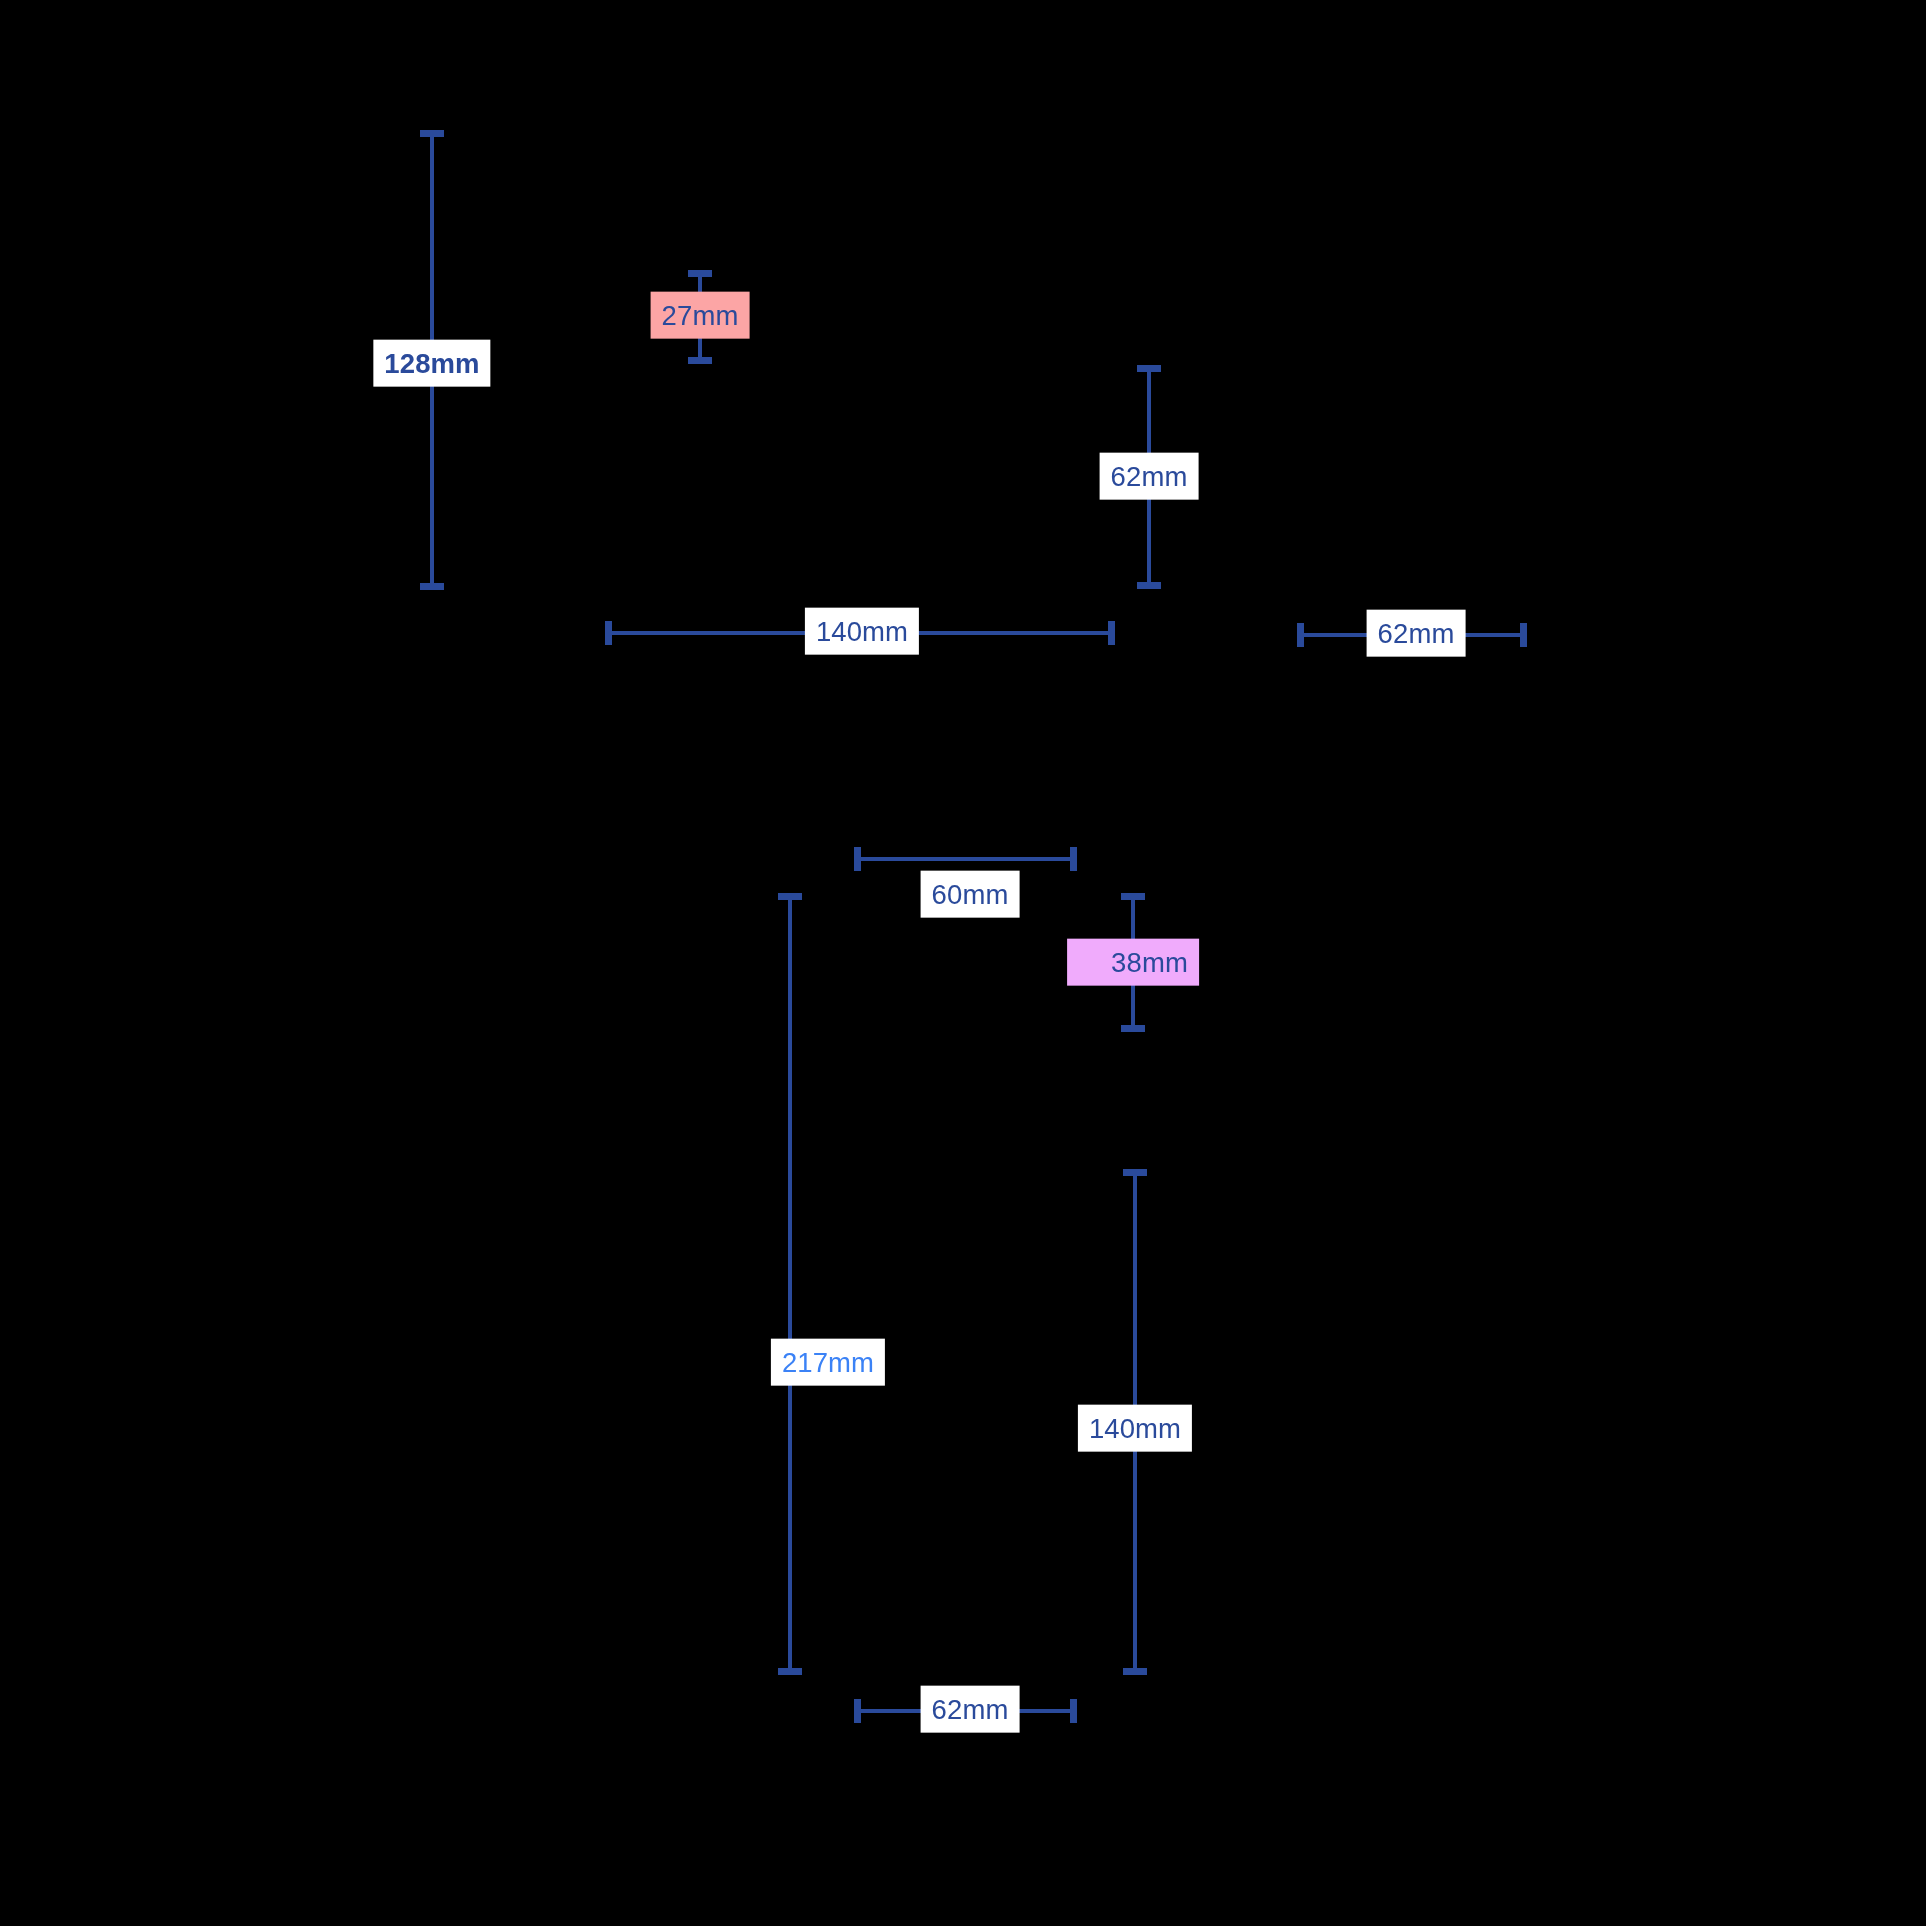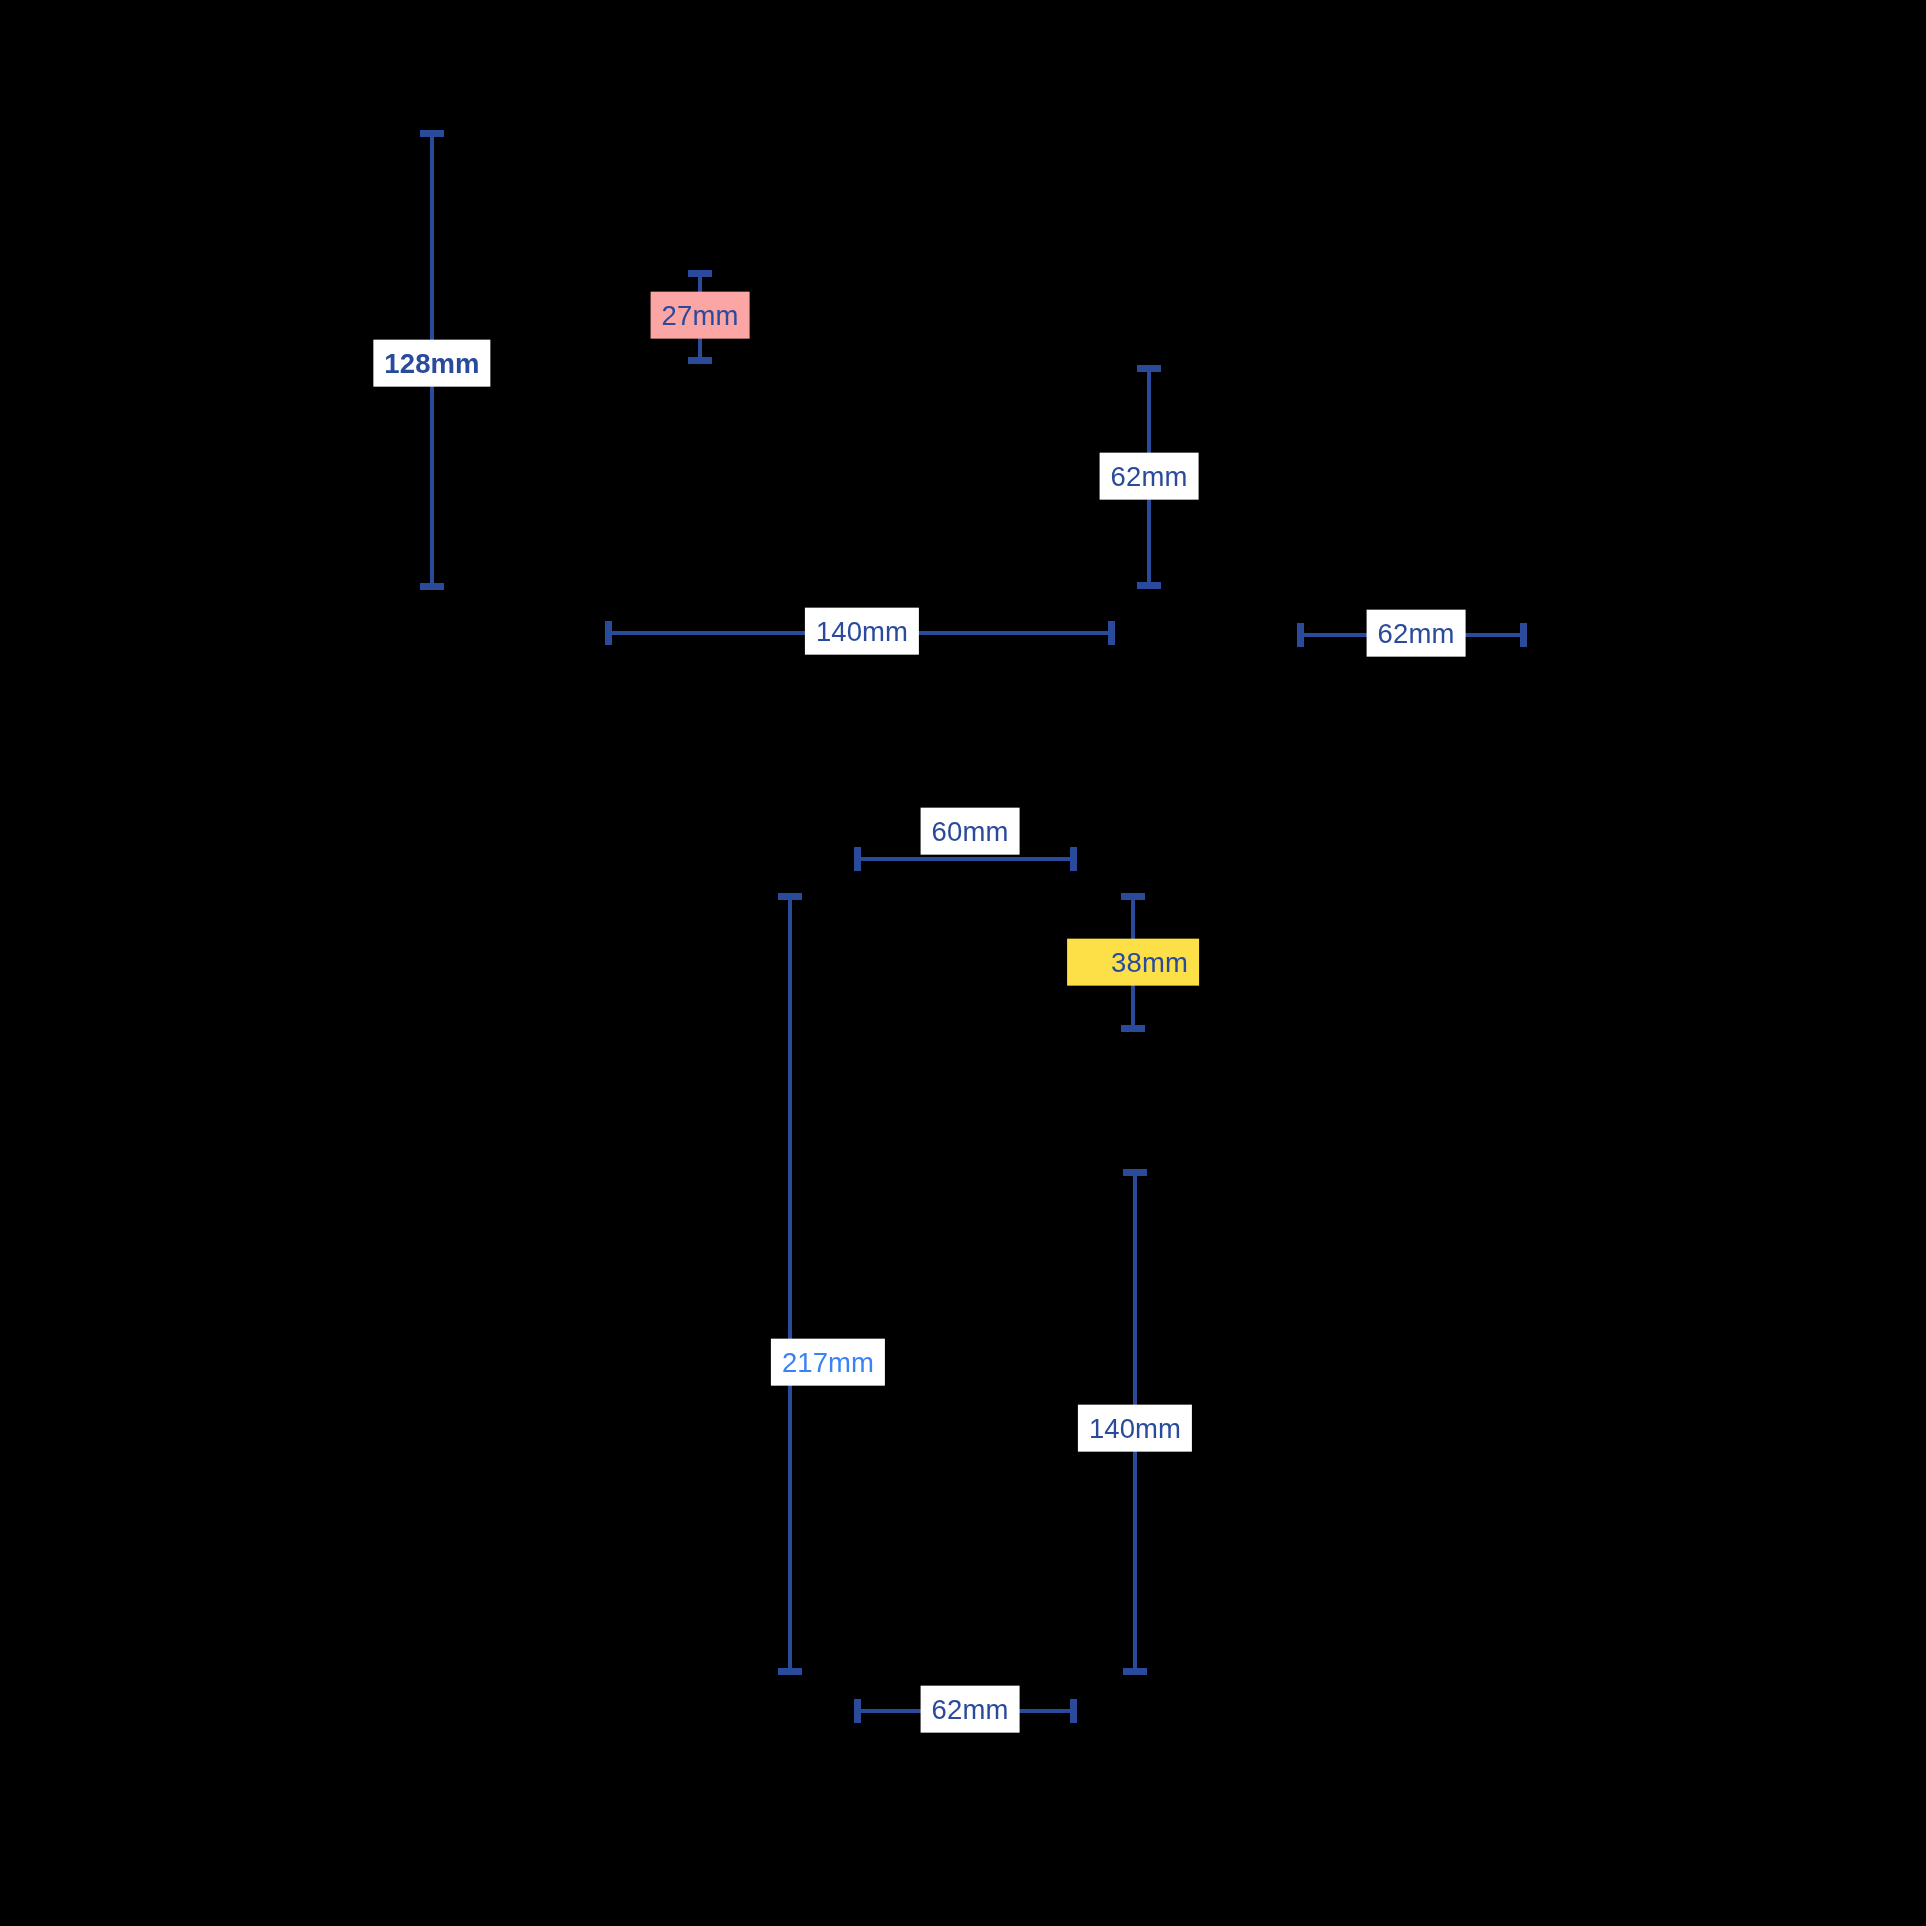--- a/index.html
+++ b/index.html
@@ -112,27 +112,27 @@
         <div class="cap cap-right" style="background: rgb(42, 74, 155);"></div>
       </div>
       <div class="dim-label" style="left: 1416px; top: 633px; color: rgb(42, 74, 155); background: rgb(255, 255, 255);">62mm</div>
     </div>
     <div class="dim-group" style="position: absolute; left: 0px; top: 0px; width: 100%; height: 100%;">
       <div class="dim dim-h" style="left: 854px; top: 859px; width: 223px; height: 0px;">
         <div class="stroke" style="background: rgb(42, 74, 155);"></div>
         <div class="cap cap-left" style="background: rgb(42, 74, 155);"></div>
         <div class="cap cap-right" style="background: rgb(42, 74, 155);"></div>
       </div>
-      <div class="dim-label" style="left: 970px; top: 831px; color: rgb(42, 74, 155); background: rgb(255, 255, 255);">60mm</div>
+      <div class="dim-label" style="left: 970px; top: 894px; color: rgb(42, 74, 155); background: rgb(255, 255, 255);">60mm</div>
       <div class="dim dim-v" style="left: 1133px; top: 893px; width: 0px; height: 139px;">
         <div class="stroke" style="background: rgb(42, 74, 155);"></div>
         <div class="cap cap-top" style="background: rgb(42, 74, 155);"></div>
         <div class="cap cap-bot" style="background: rgb(42, 74, 155);"></div>
       </div>
-      <div class="dim-label" style="left: 1133px; top: 962px; color: rgb(42, 74, 155); background: #fde047; padding-left: 44px;">38mm</div>
+      <div class="dim-label" style="left: 1133px; top: 962px; color: rgb(42, 74, 155); background: #f0abfc; padding-left: 44px;">38mm</div>
       <div class="dim dim-v" style="left: 790px; top: 893px; width: 0px; height: 782px;">
         <div class="stroke" style="background: rgb(42, 74, 155);"></div>
         <div class="cap cap-top" style="background: rgb(42, 74, 155);"></div>
         <div class="cap cap-bot" style="background: rgb(42, 74, 155);"></div>
       </div>
       <div class="dim-label" style="left: 828px; top: 1362px; color: #3b82f6; background: rgb(255, 255, 255);">217mm</div>
       <div class="dim dim-v" style="left: 1135px; top: 1169px; width: 0px; height: 506px;">
         <div class="stroke" style="background: rgb(42, 74, 155);"></div>
         <div class="cap cap-top" style="background: rgb(42, 74, 155);"></div>
         <div class="cap cap-bot" style="background: rgb(42, 74, 155);"></div>

